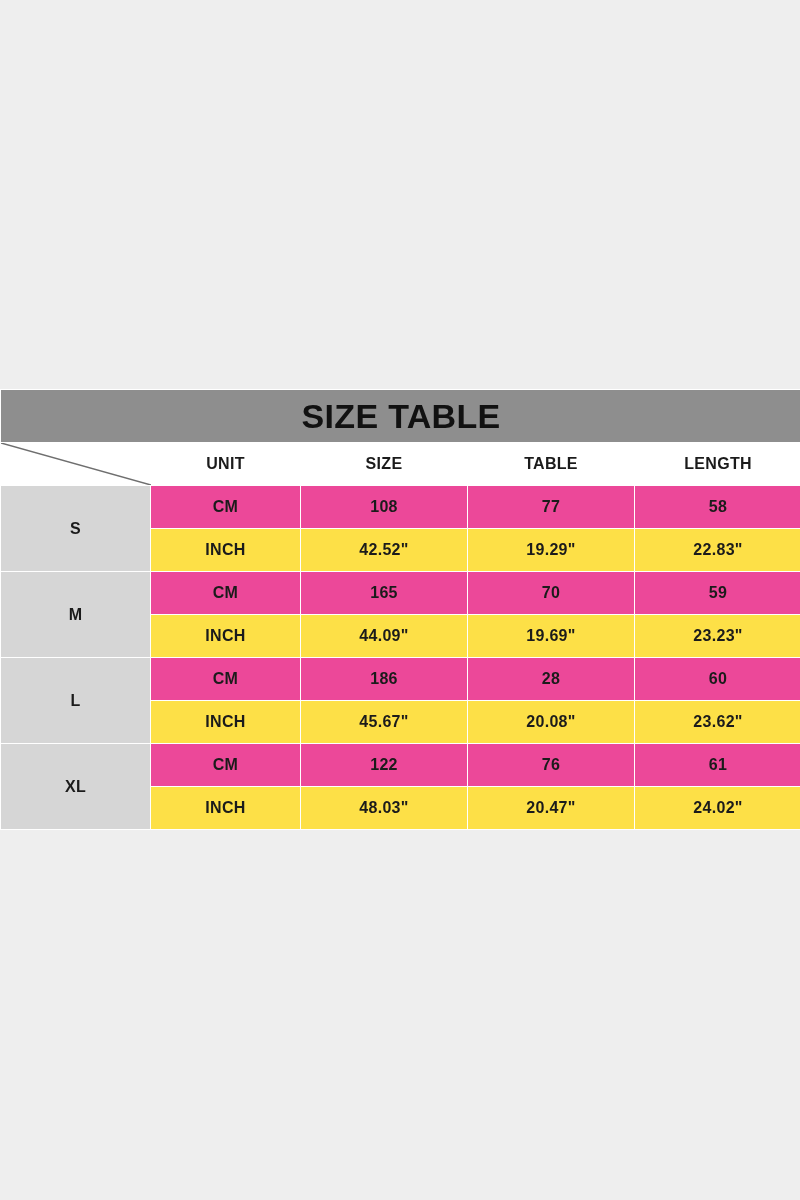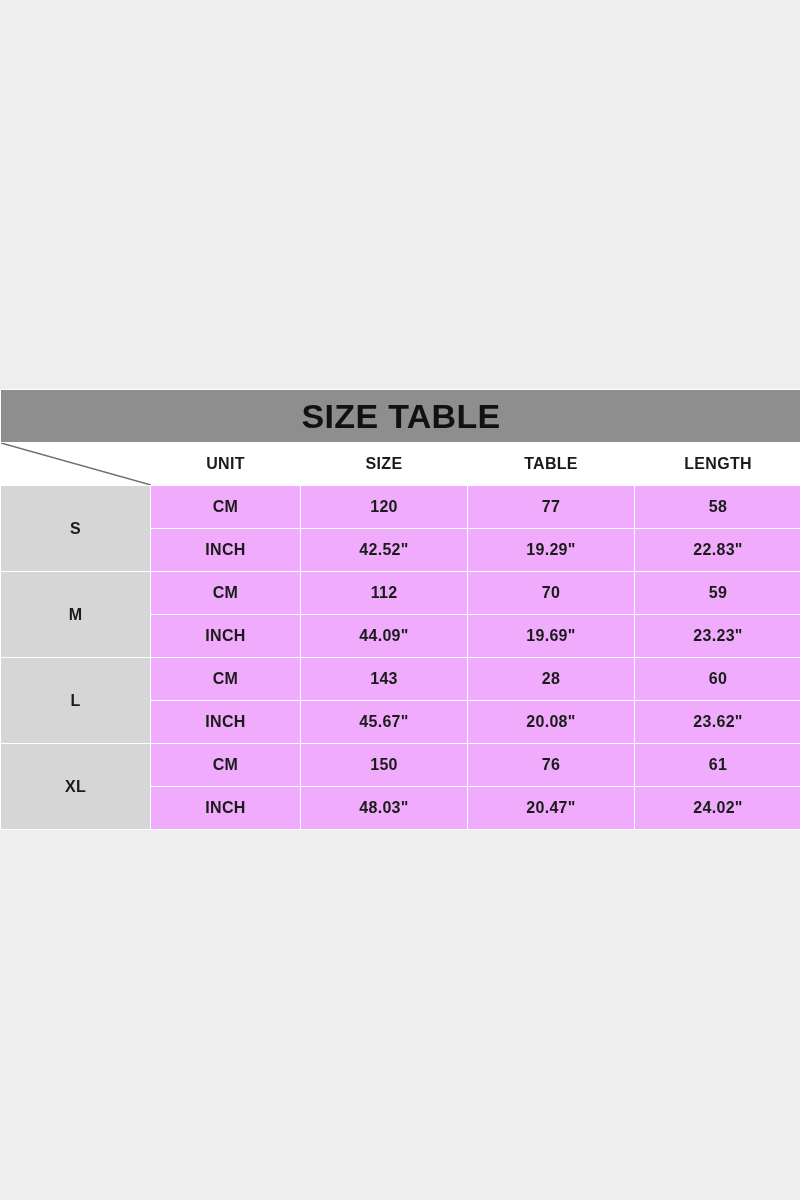--- a/index.html
+++ b/index.html
@@ -58,24 +58,24 @@
     display: block;
   }
   .hdr-cell {
     background: #ffffff;
   }
   .size-cell {
     background: #d6d6d6;
     font-size: 16px;
   }
   .row-white {
-    background: #f0abfc;
+    background: #ec4899;
   }
   .row-grey {
-    background: #f0abfc;
+    background: #fde047;
   }
   .col-unit { width: 150px; }
   .col-size { width: 150px; }
   .col-val { width: 167px; }
 </style>
 </head>
 <body>
 
 <div class="page">
   <div class="size-table-wrap">
@@ -100,63 +100,63 @@
           </td>
           <td class="hdr-cell">UNIT</td>
           <td class="hdr-cell">SIZE</td>
           <td class="hdr-cell">TABLE</td>
           <td class="hdr-cell">LENGTH</td>
         </tr>
 
         <tr>
           <td class="size-cell" rowspan="2">S</td>
           <td class="row-white">CM</td>
-          <td class="row-white">120</td>
+          <td class="row-white">108</td>
           <td class="row-white">77</td>
           <td class="row-white">58</td>
         </tr>
         <tr>
           <td class="row-grey">INCH</td>
           <td class="row-grey">42.52"</td>
           <td class="row-grey">19.29"</td>
           <td class="row-grey">22.83"</td>
         </tr>
 
         <tr>
           <td class="size-cell" rowspan="2">M</td>
           <td class="row-white">CM</td>
-          <td class="row-white">112</td>
+          <td class="row-white">165</td>
           <td class="row-white">70</td>
           <td class="row-white">59</td>
         </tr>
         <tr>
           <td class="row-grey">INCH</td>
           <td class="row-grey">44.09"</td>
           <td class="row-grey">19.69"</td>
           <td class="row-grey">23.23"</td>
         </tr>
 
         <tr>
           <td class="size-cell" rowspan="2">L</td>
           <td class="row-white">CM</td>
-          <td class="row-white">143</td>
+          <td class="row-white">186</td>
           <td class="row-white">28</td>
           <td class="row-white">60</td>
         </tr>
         <tr>
           <td class="row-grey">INCH</td>
           <td class="row-grey">45.67"</td>
           <td class="row-grey">20.08"</td>
           <td class="row-grey">23.62"</td>
         </tr>
 
         <tr>
           <td class="size-cell" rowspan="2">XL</td>
           <td class="row-white">CM</td>
-          <td class="row-white">150</td>
+          <td class="row-white">122</td>
           <td class="row-white">76</td>
           <td class="row-white">61</td>
         </tr>
         <tr>
           <td class="row-grey">INCH</td>
           <td class="row-grey">48.03"</td>
           <td class="row-grey">20.47"</td>
           <td class="row-grey">24.02"</td>
         </tr>
       </tbody>

